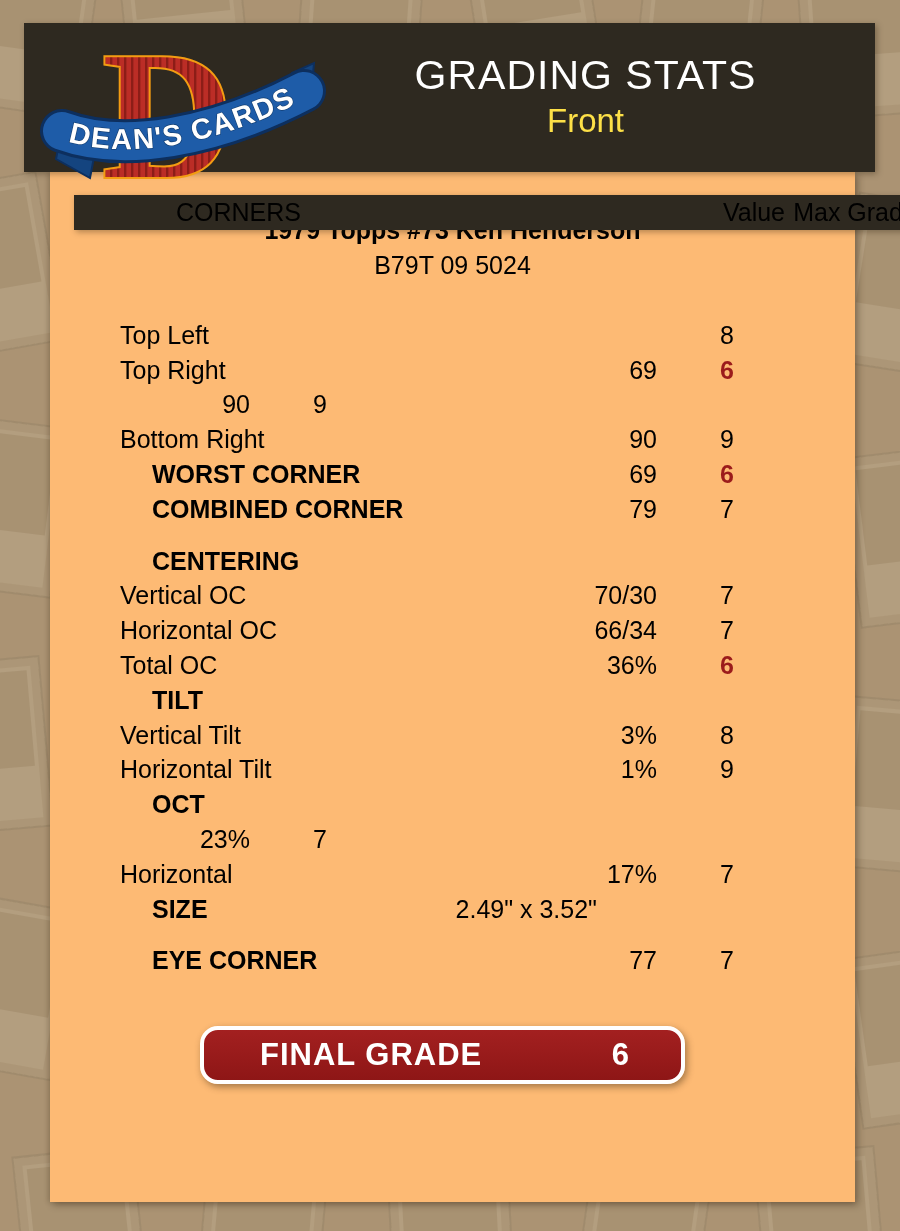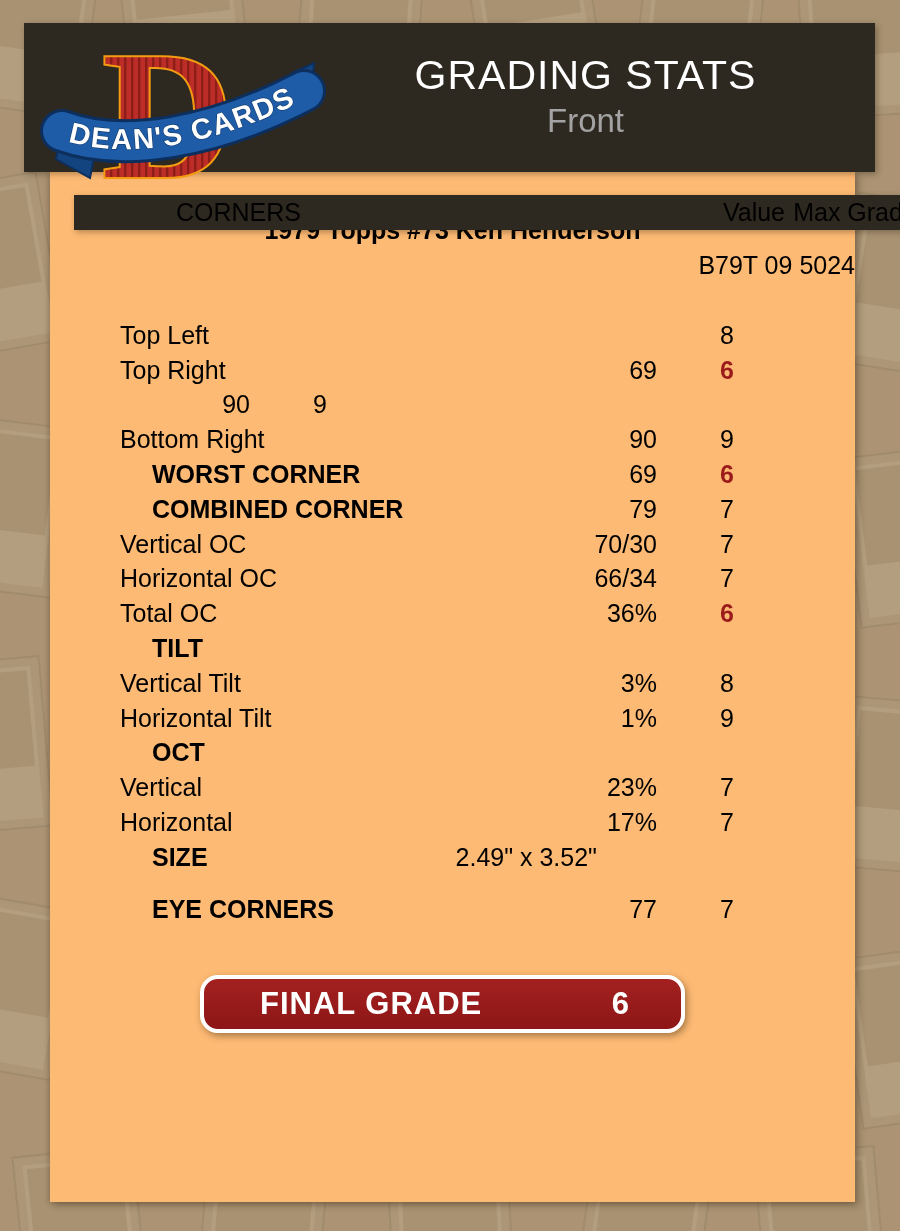--- a/index.html
+++ b/index.html
@@ -27,30 +27,30 @@
     box-shadow:2px 2px 6px rgba(40,25,10,0.35);
     display:flex;align-items:center;
   }
   .logo-wrap{position:relative;width:300px;height:149px;flex:0 0 300px;}
   .logo-wrap svg{position:absolute;left:28px;top:8px;overflow:visible;}
   .header-titles{
     flex:1;display:flex;flex-direction:column;align-items:center;justify-content:center;
     padding-right:28px;margin-top:-4px;
   }
   .header-title{color:#fff;font-size:41px;letter-spacing:1px;line-height:50px;}
-  .header-subtitle{color:#a3a3a3;font-size:33px;line-height:42px;}
+  .header-subtitle{color:#fde047;font-size:33px;line-height:42px;}
 
   
   .content{
     position:absolute;left:50px;top:172px;width:805px;height:1030px;
     background:#fdba74;z-index:2;
     box-shadow:3px 3px 7px rgba(50,32,12,0.38), -2px 0 5px rgba(50,32,12,0.18);
   }
   .card-title{padding-top:41px;text-align:center;font-size:25px;font-weight:bold;line-height:35px;}
-  .card-id{text-align:right;font-size:25px;line-height:34px;}
+  .card-id{text-align:center;font-size:25px;line-height:34px;}
 
   .grading-table{margin-top:36px;padding-right:58px;}
   .row{display:flex;align-items:center;height:34.8px;font-size:25px;}
   .row.gap{margin-top:17px;}
   .c-label{flex:1;padding-left:102px;white-space:nowrap;}
   .c-value{width:200px;text-align:right;white-space:nowrap;}
   .c-max{width:140px;text-align:center;white-space:nowrap;}
   .row.header .c-label,.row.header .c-value,.row.header .c-max{font-weight:normal;}
   .row.bold .c-label{font-weight:bold;}
   .row.sub .c-label{padding-left:70px;}
@@ -153,20 +153,25 @@
       <div class="row bold">
         <span class="c-label">WORST CORNER</span>
         <span class="c-value">69</span>
         <span class="c-max red">6</span>
       </div>
       <div class="row bold">
         <span class="c-label">COMBINED CORNER</span>
         <span class="c-value">79</span>
         <span class="c-max">7</span>
       </div>
+      <div class="row bold gap">
+        <span class="c-label">CENTERING</span>
+        <span class="c-value"></span>
+        <span class="c-max"></span>
+      </div>
       <div class="row sub">
         <span class="c-label">Vertical OC</span>
         <span class="c-value">70/30</span>
         <span class="c-max">7</span>
       </div>
       <div class="row sub">
         <span class="c-label">Horizontal OC</span>
         <span class="c-value">66/34</span>
         <span class="c-max">7</span>
       </div>
@@ -189,36 +194,35 @@
         <span class="c-label">Horizontal Tilt</span>
         <span class="c-value">1%</span>
         <span class="c-max">9</span>
       </div>
       <div class="row bold">
         <span class="c-label">OCT</span>
         <span class="c-value"></span>
         <span class="c-max"></span>
       </div>
       <div class="row sub">
-        <span class="c-label">Vertical</span>
         <span class="c-value">23%</span>
         <span class="c-max">7</span>
       </div>
       <div class="row sub">
         <span class="c-label">Horizontal</span>
         <span class="c-value">17%</span>
         <span class="c-max">7</span>
       </div>
       <div class="row bold">
         <span class="c-label">SIZE</span>
         <span class="c-value shift">2.49" x 3.52"</span>
         <span class="c-max"></span>
       </div>
       <div class="row bold gap">
-        <span class="c-label">EYE CORNERS</span>
+        <span class="c-label">EYE CORNER</span>
         <span class="c-value">77</span>
         <span class="c-max">7</span>
       </div>
     </div>
 
   <div class="final-grade">
     <span class="fg-label">FINAL GRADE</span>
     <span class="fg-value">6</span>
   </div>
 </div>

